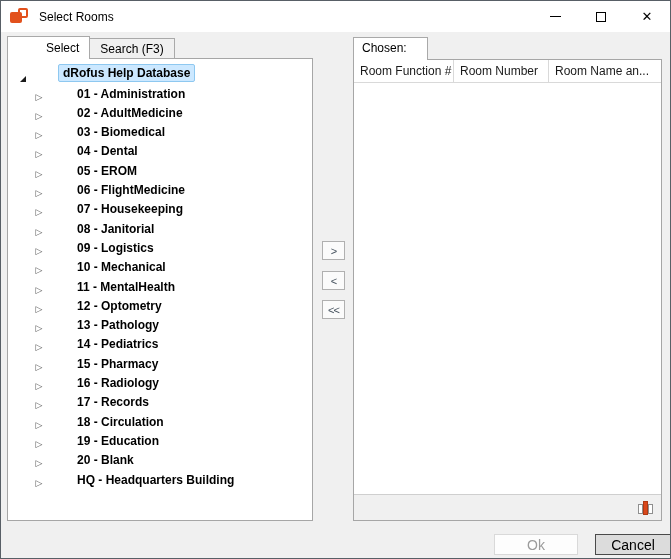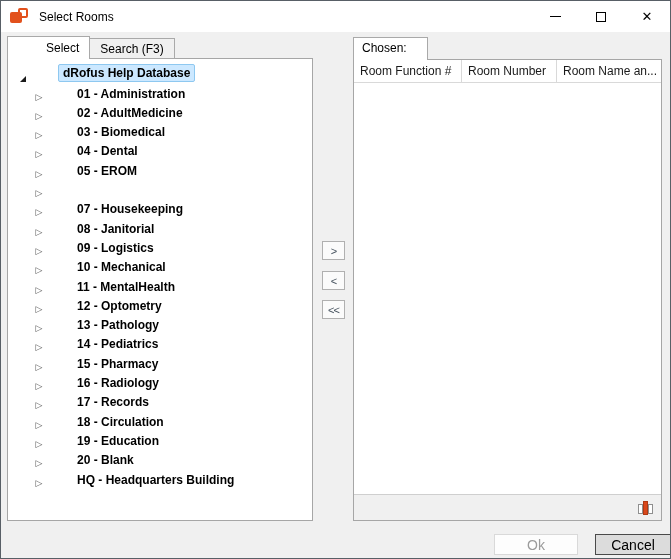--- a/index.html
+++ b/index.html
@@ -81,21 +81,21 @@
   }
   .chosen-panel {
     position:absolute; left:352px; top:58px; width:309px; height:462px;
     background:#ffffff; border:1px solid #a6a6a6; z-index:2;
   }
   .grid-header { display:flex; height:23px; border-bottom:1px solid #d9d9d9; }
   .grid-col {
     font-size:12px; line-height:22px; padding-left:6px; color:#1a1a1a;
     border-right:1px solid #d9d9d9; overflow:hidden; white-space:nowrap;
   }
-  .col1 { width:108px; } .col2 { width:95px; } .col3 { flex:1; border-right:none; }
+  .col1 { width:100px; } .col2 { width:95px; } .col3 { flex:1; border-right:none; }
   .grid-body { height:411px; background:#fff; }
   .panel-footer {
     position:absolute; left:0; right:0; bottom:0; height:26px;
     background:#f0f0f0; border-top:1px solid #cfcfcf;
     display:flex; align-items:center; justify-content:flex-end;
   }
   .report-icon { position:relative; width:17px; height:16px; margin-right:7px; }
   .report-icon .page-l {
     position:absolute; left:1px; top:4px; width:5px; height:10px;
     background:#fff; border:1px solid #8f8f8f;
@@ -170,20 +170,21 @@
           <div class="tree-row child-row">
           <span class="twisty-closed">▷</span>
           <span class="child-label">04 - Dental</span>
         </div>
           <div class="tree-row child-row">
           <span class="twisty-closed">▷</span>
           <span class="child-label">05 - EROM</span>
         </div>
           <div class="tree-row child-row">
           <span class="twisty-closed">▷</span>
+          <span class="child-label">06 - FlightMedicine</span>
         </div>
           <div class="tree-row child-row">
           <span class="twisty-closed">▷</span>
           <span class="child-label">07 - Housekeeping</span>
         </div>
           <div class="tree-row child-row">
           <span class="twisty-closed">▷</span>
           <span class="child-label">08 - Janitorial</span>
         </div>
           <div class="tree-row child-row">

